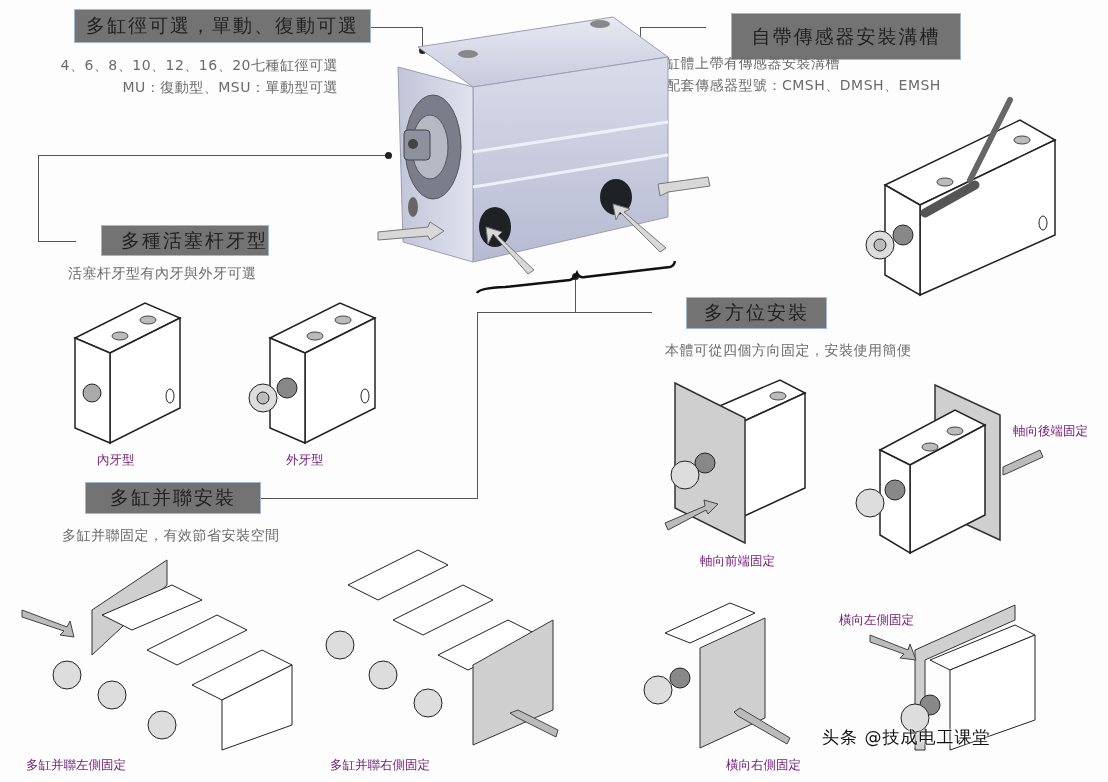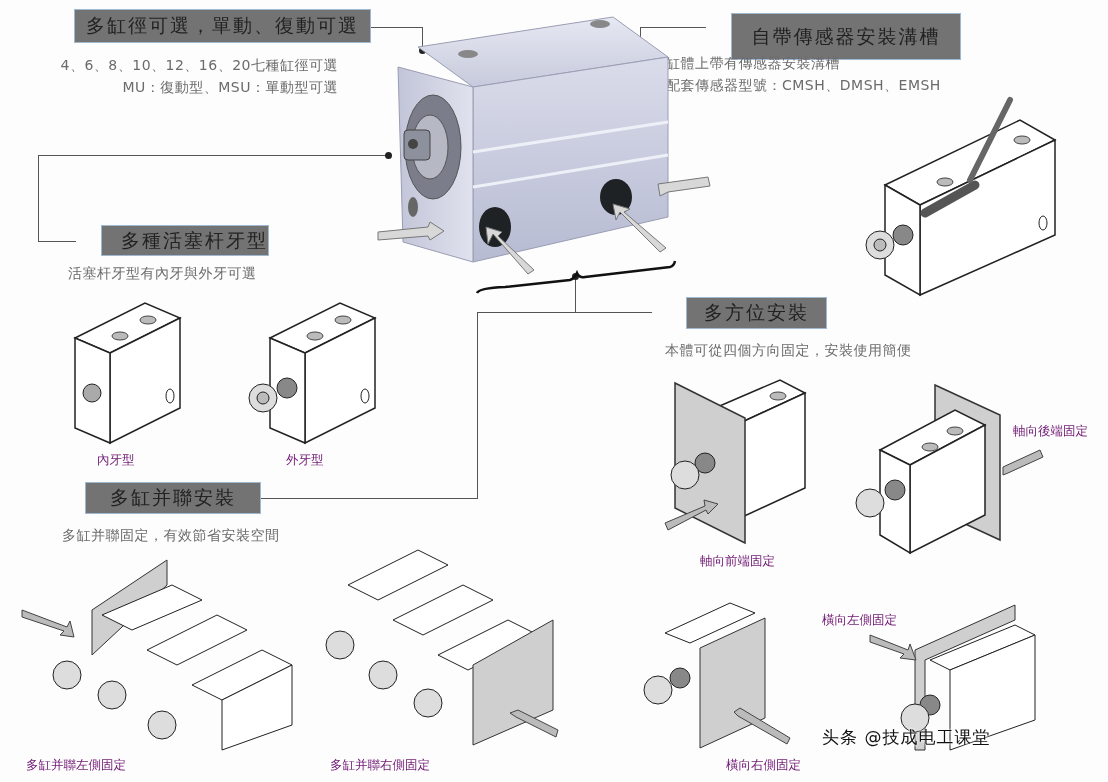--- a/index.html
+++ b/index.html
@@ -83,21 +83,21 @@
 </div>
 <div class="caption" style="left:97px;top:452px;">內牙型</div>
 <div class="caption" style="left:286px;top:452px;">外牙型</div>
 
 <div class="label-box" style="left:660px;top:297px;width:141px;height:32px;">多方位安裝</div>
 <div class="desc" style="left:665px;top:339px;">
   <div>本體可從四個方向固定，安裝使用簡便</div>
 </div>
 <div class="caption" style="left:652px;top:553px;margin-left:48px;">軸向前端固定</div>
 <div class="caption" style="left:1013px;top:423px;">軸向後端固定</div>
-<div class="caption" style="left:822px;top:612px;">橫向左側固定</div>
+<div class="caption" style="left:839px;top:612px;">橫向左側固定</div>
 <div class="caption" style="left:726px;top:757px;">橫向右側固定</div>
 
 <div class="label-box" style="left:59px;top:482px;width:176px;height:32px;">多缸并聯安裝</div>
 <div class="desc" style="left:62px;top:524px;text-align:right;">
   <div>多缸并聯固定，有效節省安裝空間</div>
 </div>
 <div class="caption" style="left:26px;top:757px;">多缸并聯左側固定</div>
 <div class="caption" style="left:330px;top:757px;">多缸并聯右側固定</div>
 
 <svg style="left:378px;top:12px;" width="340" height="270">

